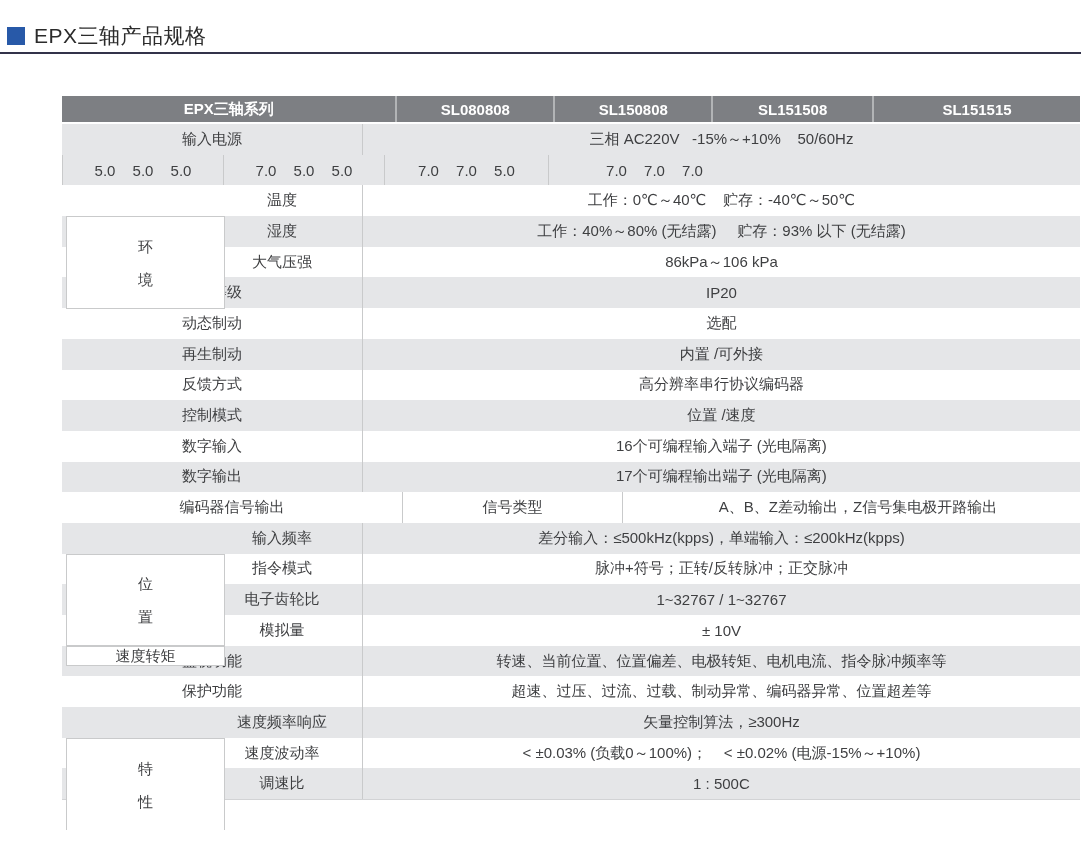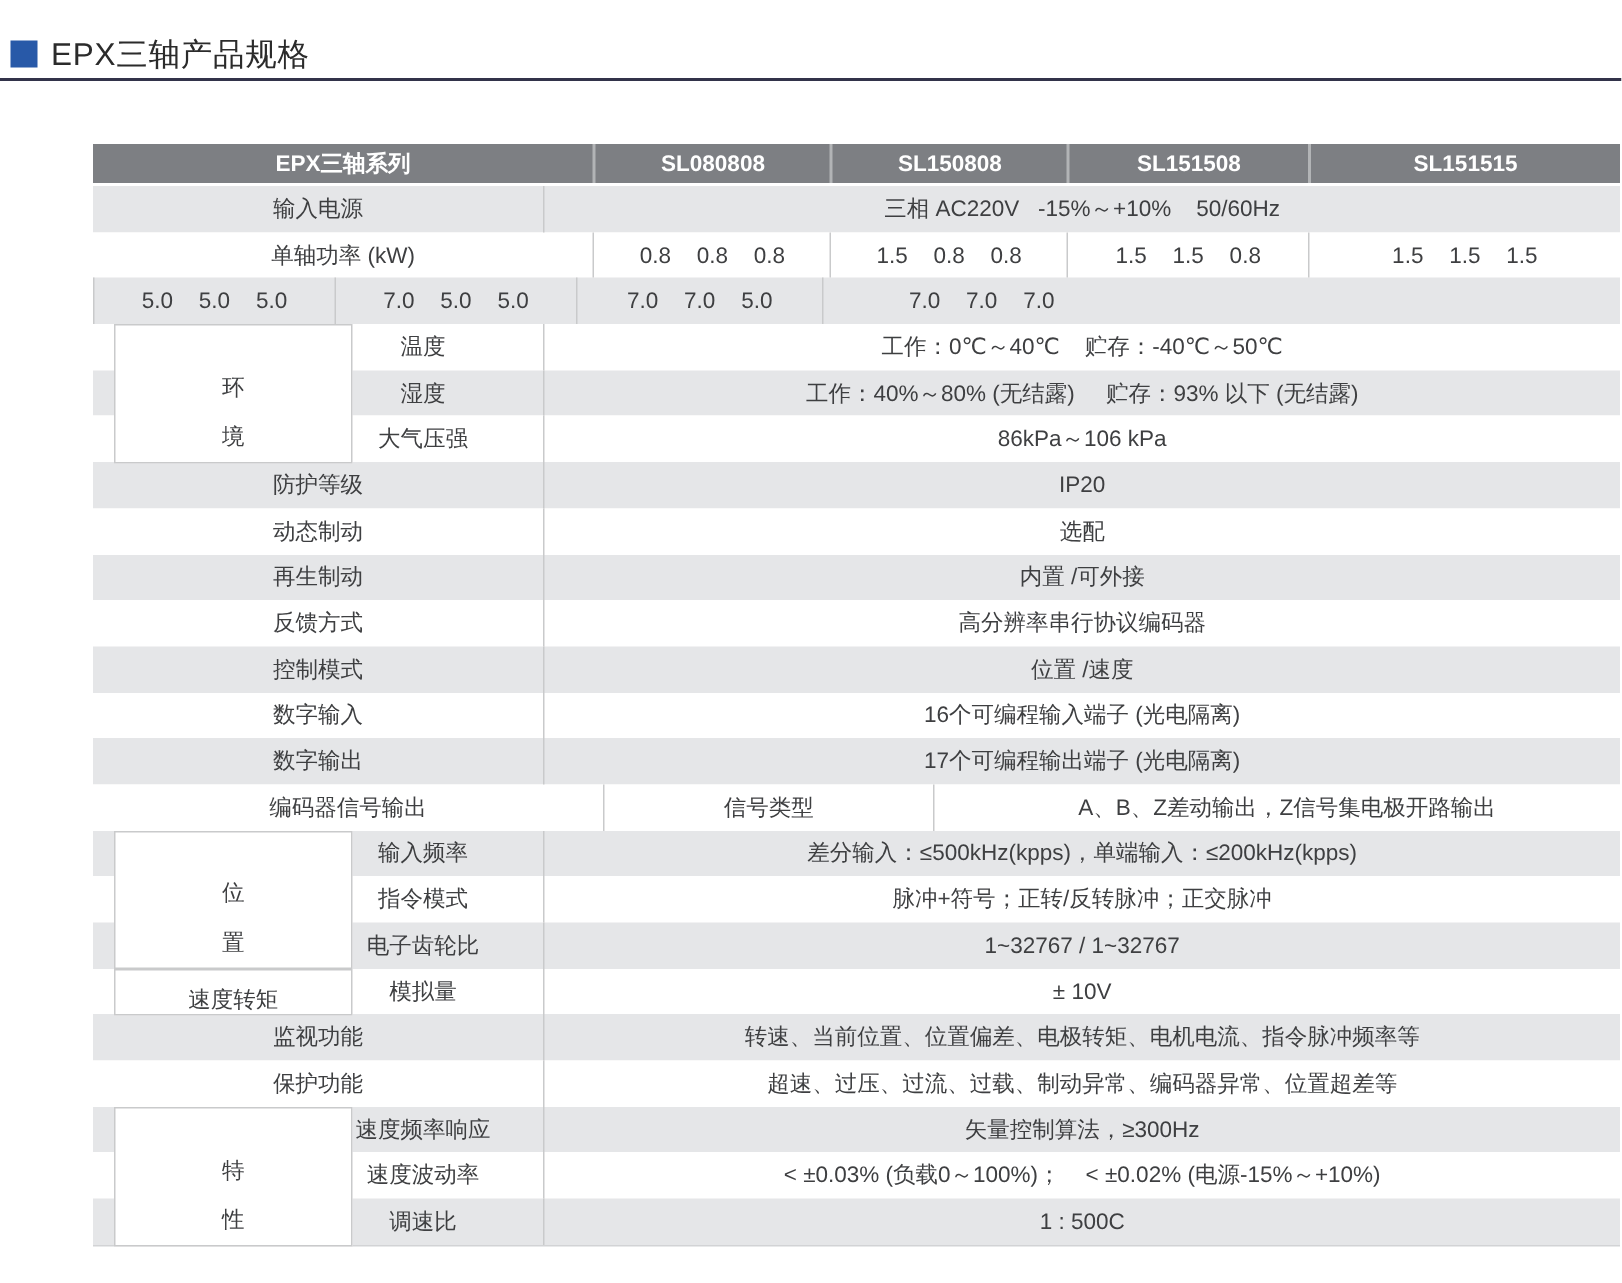--- a/index.html
+++ b/index.html
@@ -38,32 +38,32 @@
   .bl  { border-left:1px solid #c9cacb; }
   .hbl { border-left:2px solid #b2b4b6; }
   .w340 { width:340px; } .w159 { width:159px; } .w181 { width:181px; }
   .w161 { width:161px; } .w164 { width:164px; } .w192 { width:212px; }
   .w678 { width:814px; } .w220 { width:220px; } .w458 { width:458px;padding-left:13px; }
   .nums { word-spacing:13px; }
   .spec-table { border-bottom:1px solid #d2d3d5; }
 
   
   .gbox {
-    position:absolute; left:14px; width:159px;
+    position:absolute; left:4px; width:159px;
     background:#ffffff; border:1px solid #c9cacb;
-    display:flex; align-items:flex-end; justify-content:center;
+    display:flex; align-items:center; justify-content:center;
     z-index:2; white-space:normal;
   }
   .gbox .stack {
     width:1.25em; text-align:center; word-break:break-all;
     line-height:2.2; display:inline-block;
   }
   .gbox-env  { top:120px; height:93px; }
   .gbox-pos  { top:458px; height:92px; }
-  .gbox-st   { top:550px; height:31px; }
+  .gbox-st   { top:550px; height:20px; }
   .gbox-char { top:642px; height:93px; }
 </style>
 </head>
 <body>
 
 <div class="title-bar">
   <div class="title-inner">
     <span class="blue-sq"></span>
     <span class="page-title">EPX三轴产品规格</span>
   </div>
@@ -78,27 +78,20 @@
     <div class="c w161 hbl">SL150808</div>
     <div class="c w164 hbl">SL151508</div>
     <div class="c w192 hbl">SL151515</div>
   </div>
 
   <div class="row gray">
     <div class="c w340">输入电源</div>
     <div class="c w678 bl">三相 AC220V   -15%～+10%    50/60Hz</div>
   </div>
 
-  <div class="row white">
-    <div class="c w340">单轴功率 (kW)</div>
-    <div class="c w161 bl nums">0.8 0.8 0.8</div>
-    <div class="c w161 bl nums">1.5 0.8 0.8</div>
-    <div class="c w164 bl nums">1.5 1.5 0.8</div>
-    <div class="c w192 bl nums">1.5 1.5 1.5</div>
-  </div>
 
   <div class="row gray">
     <div class="c w161 bl nums">5.0 5.0 5.0</div>
     <div class="c w161 bl nums">7.0 5.0 5.0</div>
     <div class="c w164 bl nums">7.0 7.0 5.0</div>
     <div class="c w192 bl nums">7.0 7.0 7.0</div>
   </div>
 
   <div class="row white">
     <div class="c w159"></div>

